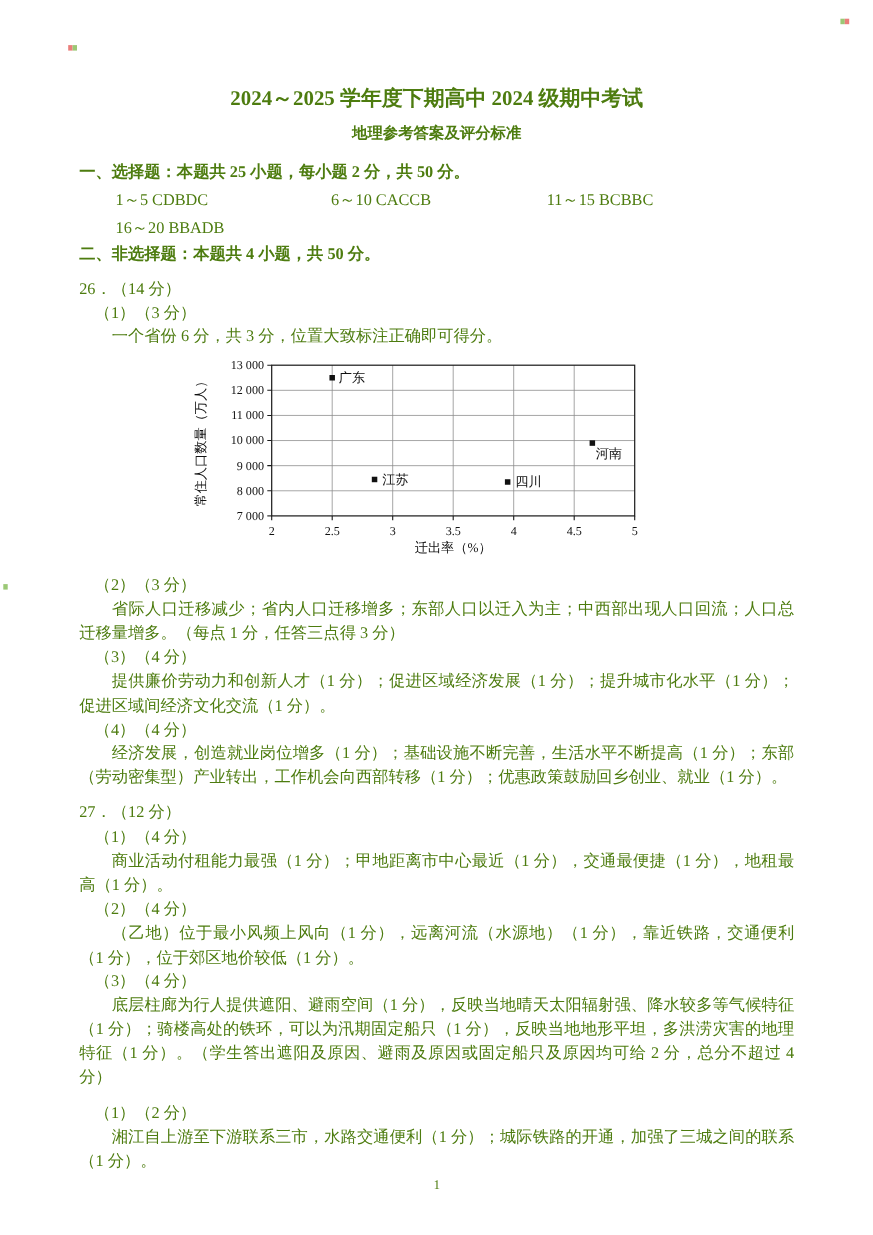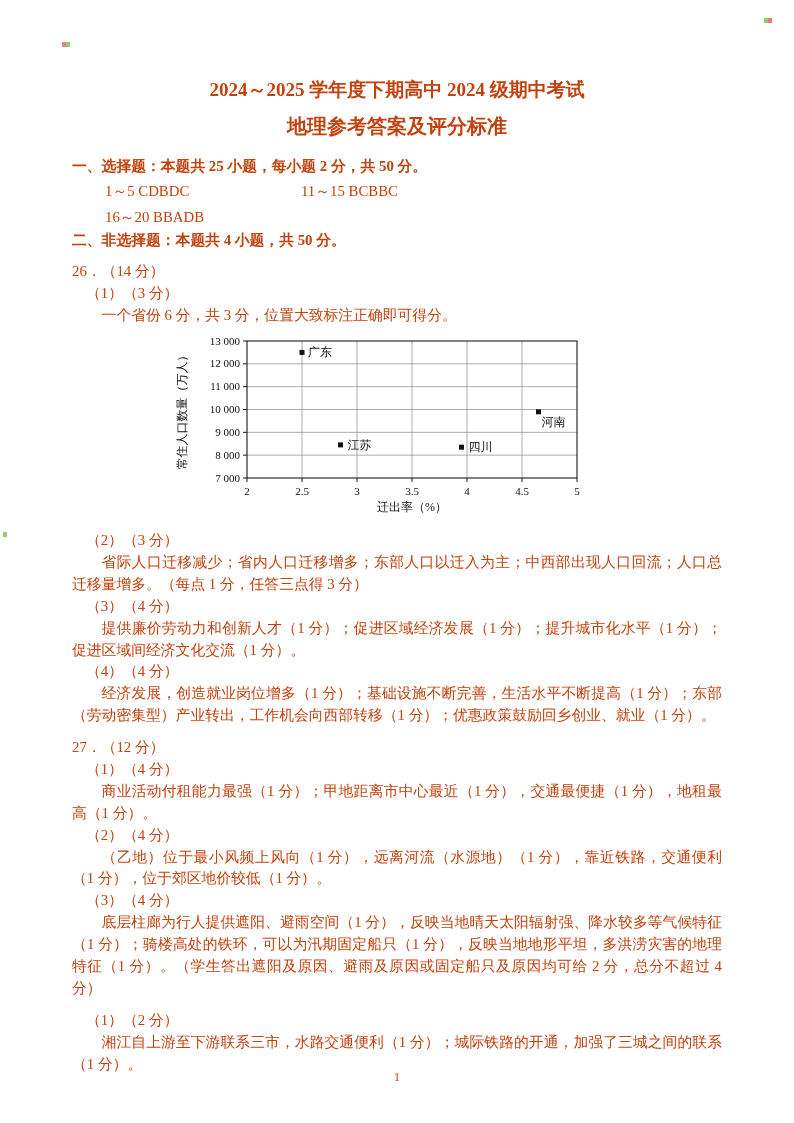--- a/index.html
+++ b/index.html
@@ -7,25 +7,25 @@
     position: relative;
     width: 794px;
     height: 1123px;
     margin: 0 auto;
     background: #ffffff;
     box-sizing: border-box;
     padding: 70px 72px 0 72px;
     font-family: "Liberation Serif", "DejaVu Serif", serif;
     font-size: 14.8px;
     line-height: 1.48;
-    color: #c2410c;
+    color: #4d7c0f;
     overflow: hidden;
   }
   .title1 { text-align: center; font-size: 19px; font-weight: bold; margin: 6px 0 8px 0; }
-  .title2 { text-align: center; font-size: 20px; font-weight: bold; margin: 0 0 14px 0; }
+  .title2 { text-align: center; font-size: 14px; font-weight: bold; margin: 0 0 14px 0; }
   .sec-heading { font-weight: bold; }
   .sec2 { }
   .answers { padding-left: 33px; }
   .answer-row { display: flex; line-height: 26px; align-items: center; }
   .answer-cell { width: 196px; }
   .question { margin-top: 10px; }
   .question:first-of-type { margin-top: 6px; }
   .q-num { }
   .q-part { padding-left: 14px; }
   .q-text { margin: 0; text-indent: 2em; text-align: justify; }
@@ -49,20 +49,21 @@
   <div class="artifact a-tr"><span class="c-green"></span><span class="c-red"></span></div>
   <div class="artifact a-ml"><span class="c-green"></span></div>
 
   <h1 class="title1">2024～2025 学年度下期高中 2024 级期中考试</h1>
   <h2 class="title2">地理参考答案及评分标准</h2>
 
   <div class="sec-heading">一、选择题：本题共 25 小题，每小题 2 分，共 50 分。</div>
   <div class="answers">
     <div class="answer-row">
       <span class="answer-cell">1～5 CDBDC</span>
+      <span class="answer-cell">6～10 CACCB</span>
       <span class="answer-cell">11～15 BCBBC</span>
     </div>
     <div class="answer-row">
       <span class="answer-cell">16～20 BBADB</span>
       <span class="answer-cell"></span>
     </div>
   </div>
 
   <div class="sec-heading sec2">二、非选择题：本题共 4 小题，共 50 分。</div>
 

